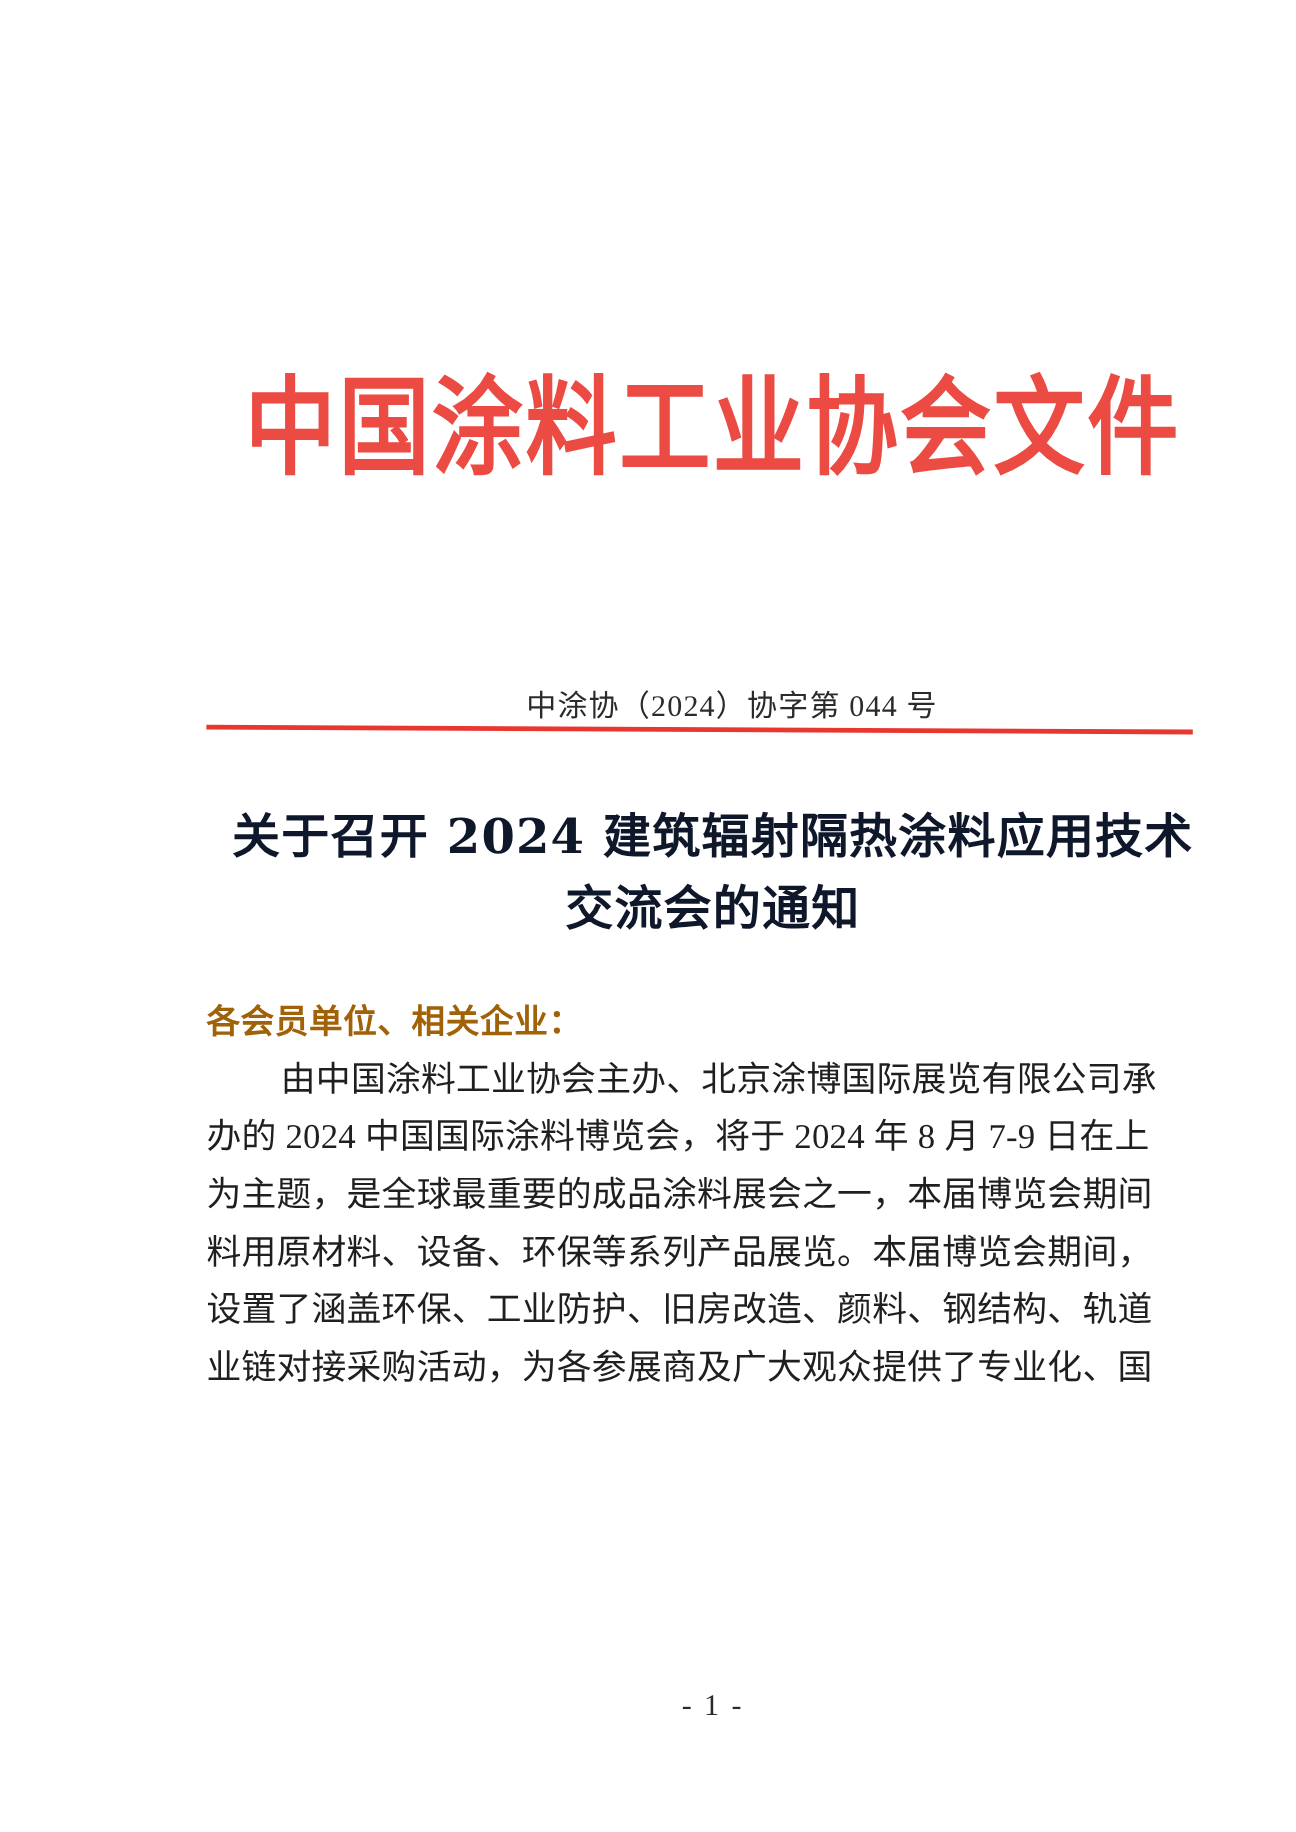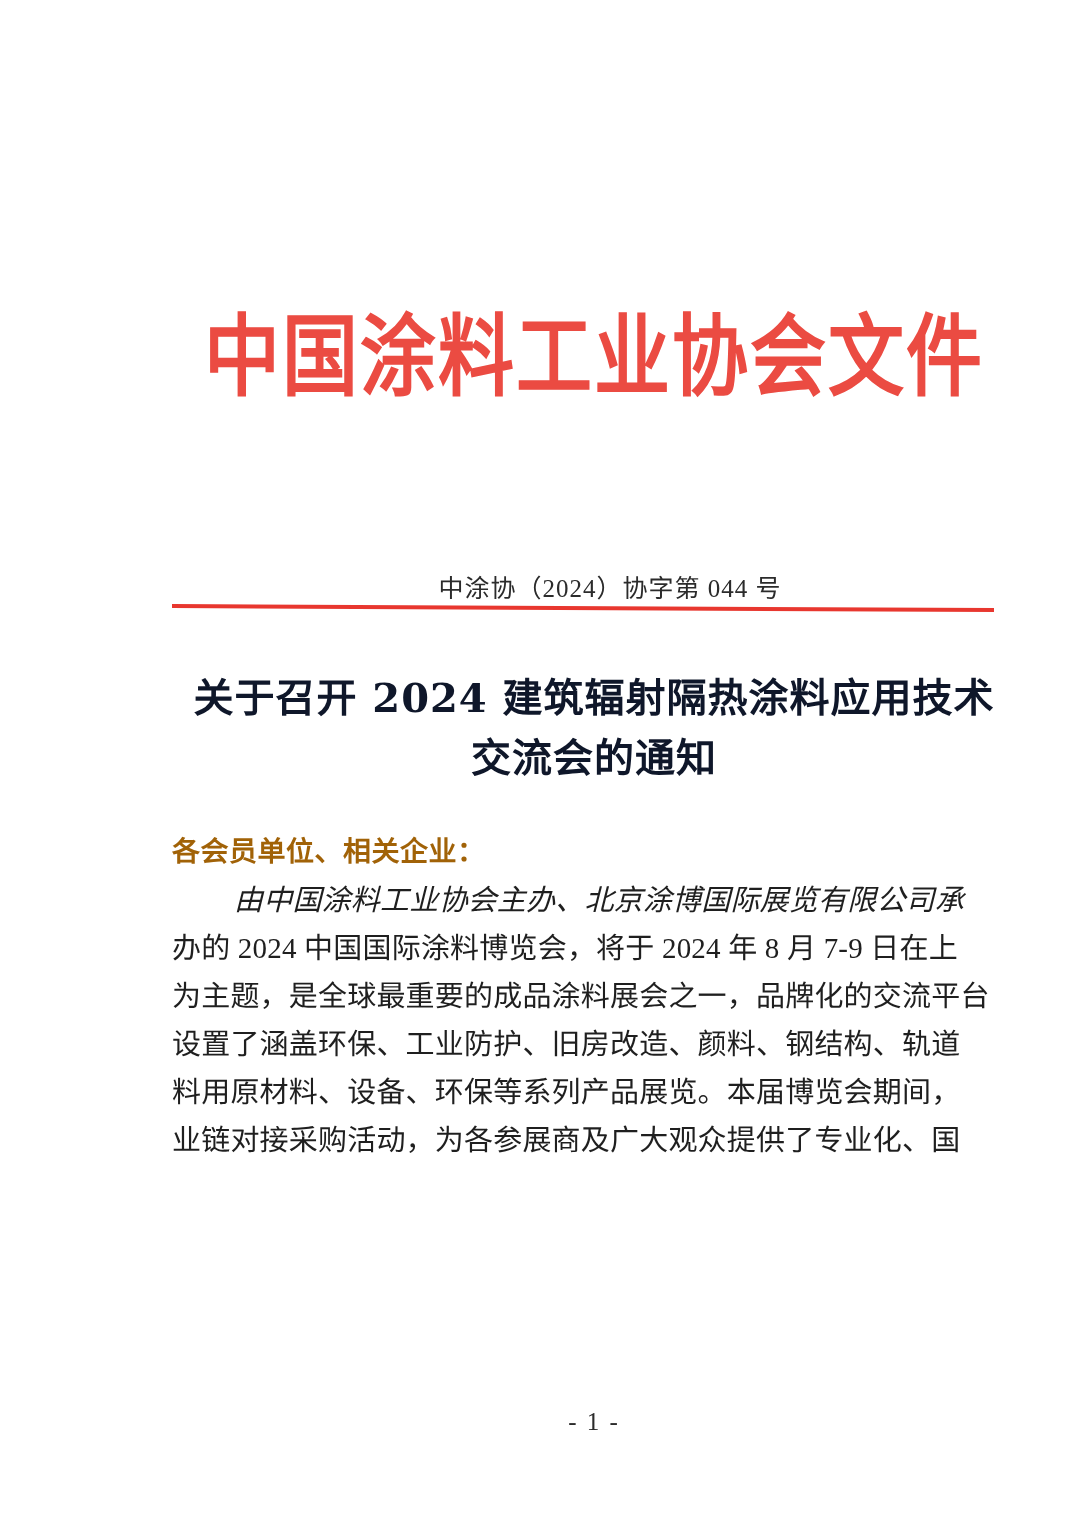--- a/index.html
+++ b/index.html
@@ -108,21 +108,20 @@
   .body-line {
     font-family: "Liberation Serif", "DejaVu Serif", serif;
     font-size: 29px;
     line-height: 48px;
     letter-spacing: 0.2px;
     color: #1f1f1f;
     white-space: nowrap;
   }
   .body-line.indent {
     text-indent: 62px;
-    font-style: italic;
   }
 
   
   .page-number {
     position: absolute;
     top: 1392px;
     left: 0;
     width: 1080px;
     text-align: center;
     font-family: "Liberation Serif", "DejaVu Serif", serif;
@@ -148,21 +147,21 @@
   <div class="doc-title">
     <span class="tline">关于召开 2024 建筑辐射隔热涂料应用技术</span>
     <span class="tline">交流会的通知</span>
   </div>
 
   <div class="body-block">
     <div class="salutation">各会员单位、相关企业：</div>
 
     <div class="body-line indent">由中国涂料工业协会主办、北京涂博国际展览有限公司承</div>
     <div class="body-line">办的 2024 中国国际涂料博览会，将于 2024 年 8 月 7-9 日在上</div>
-    <div class="body-line">为主题，是全球最重要的成品涂料展会之一，品牌化的交流平台</div>
+    <div class="body-line">为主题，是全球最重要的成品涂料展会之一，本届博览会期间</div>
+    <div class="body-line">料用原材料、设备、环保等系列产品展览。本届博览会期间，</div>
     <div class="body-line">设置了涵盖环保、工业防护、旧房改造、颜料、钢结构、轨道</div>
-    <div class="body-line">料用原材料、设备、环保等系列产品展览。本届博览会期间，</div>
     <div class="body-line">业链对接采购活动，为各参展商及广大观众提供了专业化、国</div>
   </div>
 
   <div class="page-number">- 1 -</div>
 
 </div>
 
 </body></html>

